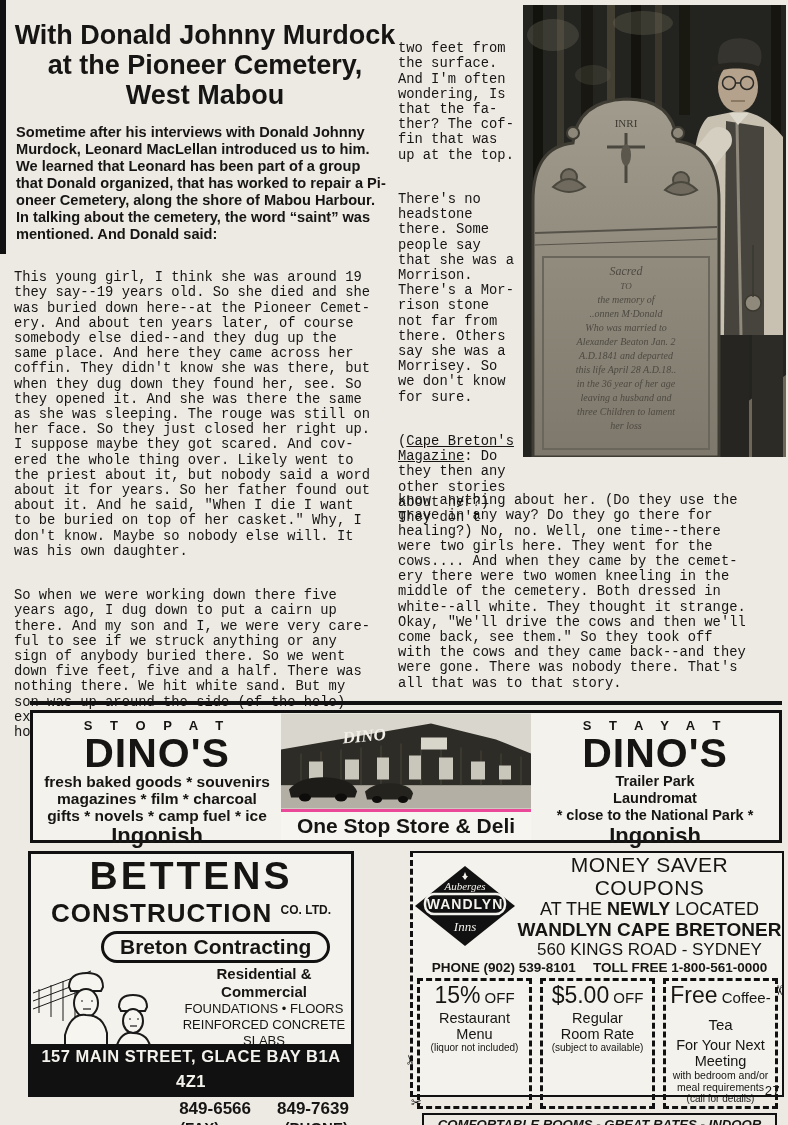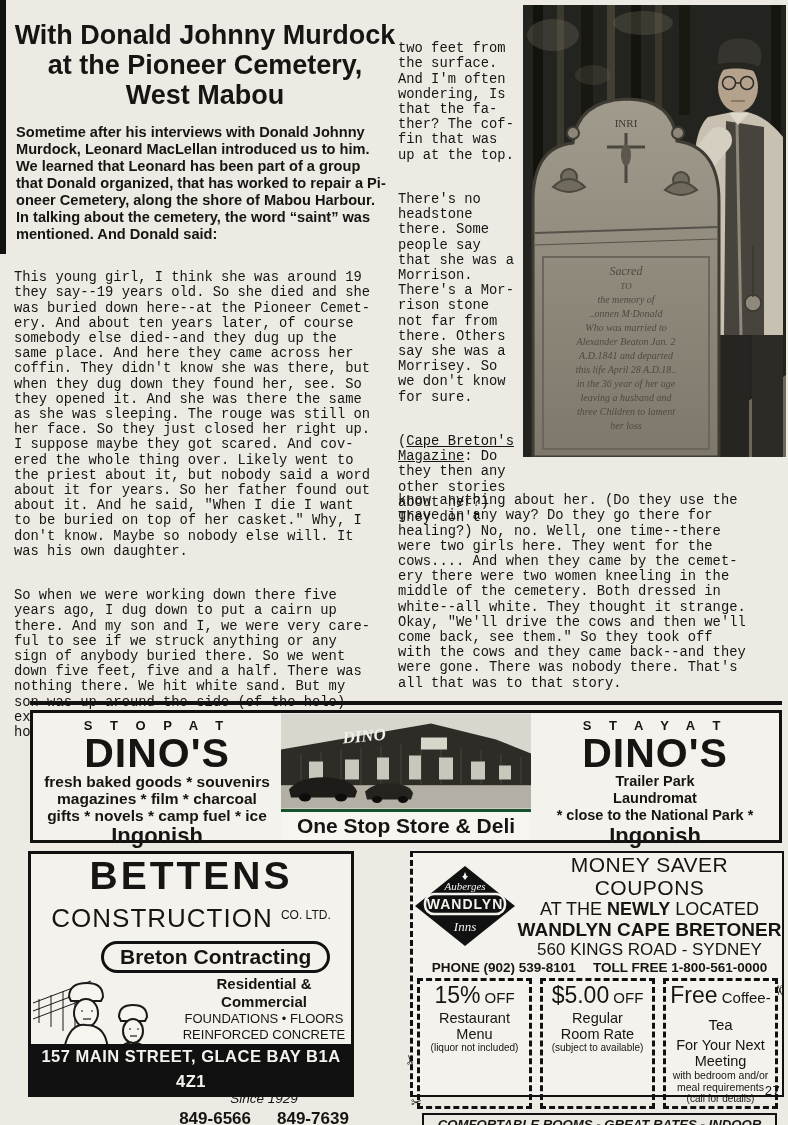--- a/index.html
+++ b/index.html
@@ -27,27 +27,27 @@
   .dinos{position:absolute;left:30px;top:710px;width:752px;height:133px;background:#f4f2ec;
          border:3px solid #111;box-sizing:border-box;display:flex;}
   .dino-side{flex:1;text-align:center;padding-top:5px;}
   .dino-kicker{font-weight:bold;font-size:13px;letter-spacing:7px;line-height:15px;}
   .dino-name{font-weight:bold;font-size:41px;line-height:40px;letter-spacing:1px;}
   .dino-line{font-size:15.5px;line-height:17px;font-weight:bold;}
   .dino-line2{font-size:14.5px;line-height:17px;font-weight:bold;}
   .dino-place{font-weight:bold;font-size:22px;line-height:24px;}
   .dino-center{width:250px;flex:none;display:flex;flex-direction:column;}
   .dino-photo{flex:1;}
-  .dino-caption{border-top:3px solid #14532d;font-weight:bold;font-size:21px;line-height:28px;text-align:center;background:#f7f5f0;}
+  .dino-caption{border-top:3px solid #ec4899;font-weight:bold;font-size:21px;line-height:28px;text-align:center;background:#f7f5f0;}
 
   
   .bettens{position:absolute;left:28px;top:851px;width:326px;height:246px;border:3px solid #111;
            box-sizing:border-box;background:#f4f2ec;text-align:center;}
   .bet-name{font-weight:bold;font-size:39px;line-height:40px;letter-spacing:3px;margin-top:2px;}
-  .bet-sub{font-weight:normal;font-size:26px;line-height:38px;letter-spacing:1px;}
+  .bet-sub{font-weight:bold;font-size:26px;line-height:28px;letter-spacing:1px;}
   .bet-co{font-size:12px;letter-spacing:0;vertical-align:8px;}
   .bet-pill{display:inline-block;border:3px solid #111;border-radius:16px;padding:1px 16px;
             font-weight:bold;font-size:21px;margin:4px 0 2px 70px;}
   .bet-row{display:flex;text-align:left;}
   .bet-art{width:146px;flex:none;}
   .bet-right{flex:1;text-align:center;}
   .bet-l1{font-weight:bold;font-size:15px;line-height:18px;}
   .bet-l2{font-weight:normal;font-size:13px;line-height:16px;}
   .bet-it{font-style:italic;font-size:13.5px;line-height:16px;}
   .bet-phones{display:flex;justify-content:center;gap:26px;font-weight:bold;font-size:17px;margin-top:2px;}

